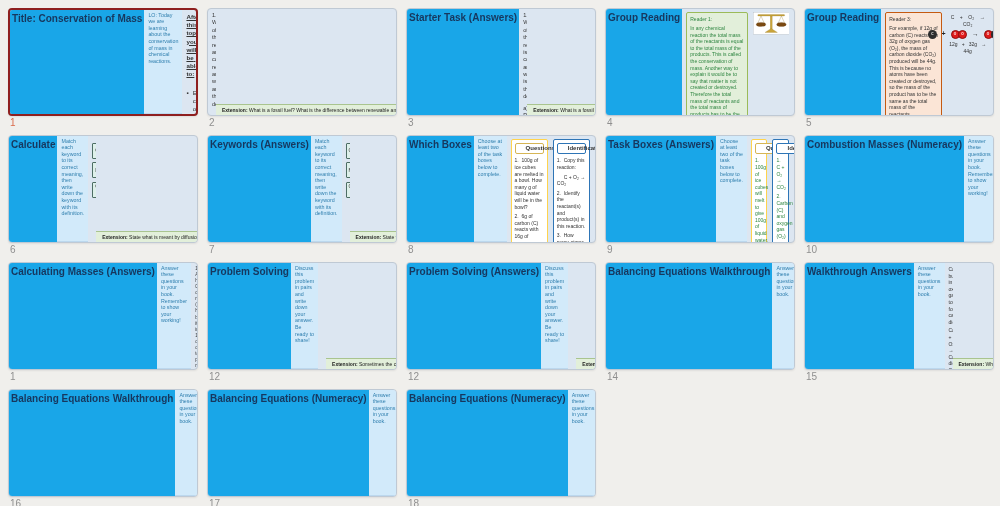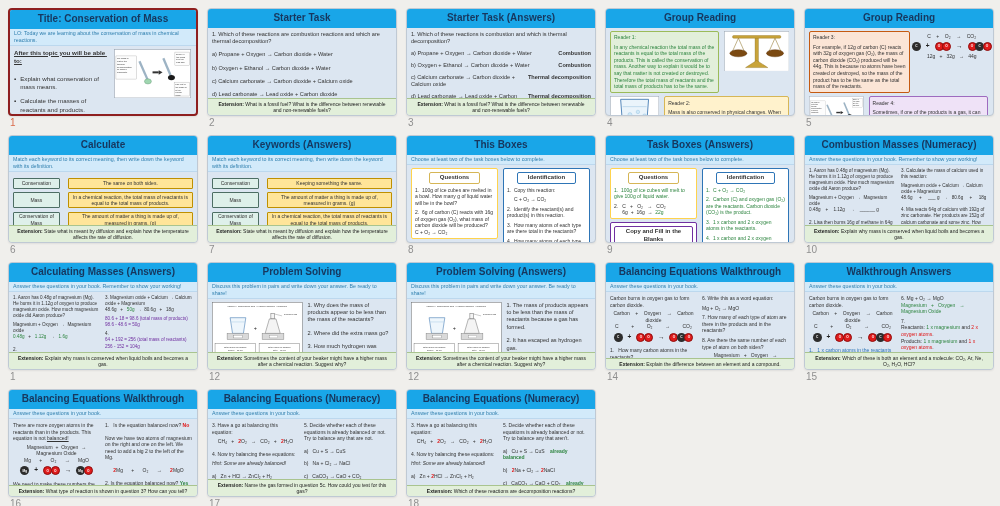--- a/index.html
+++ b/index.html
@@ -1,21 +1,21 @@
 <!DOCTYPE html>
 <html><head>
 <meta charset="utf-8">
 <style>
   *{box-sizing:border-box;margin:0;padding:0}
   html,body{width:1000px;height:506px;overflow:hidden}
   body{background:#f0efec;font-family:"Liberation Sans",sans-serif}
   .grid{display:grid;grid-template-columns:repeat(5,190px);column-gap:9px;row-gap:4px;padding:8px 0 0 8px}
   .cell{width:190px}
   .slide{height:108px;background:#dce6f1;border:1px solid #bfc9d4;border-radius:4px;overflow:hidden;
-         display:flex;flex-direction:column;box-shadow:0 1px 2px rgba(0,0,0,.07);cursor:pointer}
+         display:flex;flex-direction:row;box-shadow:0 1px 2px rgba(0,0,0,.07);cursor:pointer}
   .slide.selected{border:2px solid #8e1f1f}
   .s-num{font-size:10px;color:#8f8f8f;margin:1px 0 3px 2px}
   .s-num.sel{color:#d96a4a}
   .s-head{background:#19a6e8;color:#17375e;font-weight:bold;text-align:center;font-size:10px;
           line-height:1.05;padding:4px 2px;flex:0 0 auto;white-space:nowrap;overflow:hidden}
   .s-strip{background:#d2eafa;color:#2f7fae;font-size:5.3px;line-height:1.25;padding:1.5px 4px;
            border-bottom:1px solid #bcd8ee}
   .s-body{flex:1 1 auto;padding:3px 4px;font-size:5px;color:#333;line-height:1.32;overflow:hidden;
           display:flex;flex-direction:column;min-height:0}
   .s-body.lg{font-size:6.2px}.s-body.md{font-size:5.6px}.s-body.sm{font-size:4.6px}
@@ -103,21 +103,20 @@
     </svg>
               </div>
             </div>
           </div>
         </div>
       </div>
       <div class="s-num sel">1</div>
     </div>
     <div class="cell">
       <div class="slide">
-        <div class="s-head">Starter Task</div>
         <div class="s-body md">
           <div class="ln ">1. Which of these reactions are combustion reactions and which are thermal decomposition?</div>
           <div class="ln gap2">a) Propane + Oxygen → Carbon dioxide + Water</div>
           <div class="ln gap2">b) Oxygen + Ethanol → Carbon dioxide + Water</div>
           <div class="ln gap2">c) Calcium carbonate → Carbon dioxide + Calcium oxide</div>
           <div class="ln gap2">d) Lead carbonate → Lead oxide + Carbon dioxide</div>
         </div>
         <div class="s-ext"><b>Extension: </b>What is a fossil fuel? What is the difference between renewable and non-renewable fuels?</div>
       </div>
       <div class="s-num">2</div>
@@ -309,21 +308,21 @@
             <span class="kw">Conservation of Mass</span>
             <span class="def">In a chemical reaction, the total mass of reactants is equal to the total mass of products.</span>
           </div>
         </div>
         <div class="s-ext"><b>Extension: </b>State what is meant by diffusion and explain how the temperature affects the rate of diffusion.</div>
       </div>
       <div class="s-num">7</div>
     </div>
     <div class="cell">
       <div class="slide">
-        <div class="s-head">This Boxes</div>
+        <div class="s-head">Which Boxes</div>
         <div class="s-strip">Choose at least two of the task boxes below to complete.</div>
         <div class="s-body ">
           <div class="cols">
             <div class="col" style="flex: 0 1 calc(50% - 3px);">
               <div class="box yellowb">
                 <div class="chip">Questions</div>
                 <div class="ln ">1.  100g of ice cubes are melted in a bowl. How many g of liquid water will be in the bowl?</div>
                 <div class="ln gap">2.  6g of carbon (C) reacts with 16g of oxygen gas (O₂), what mass of carbon dioxide will be produced?      C + O₂ → CO₂</div>
               </div>
             </div>

